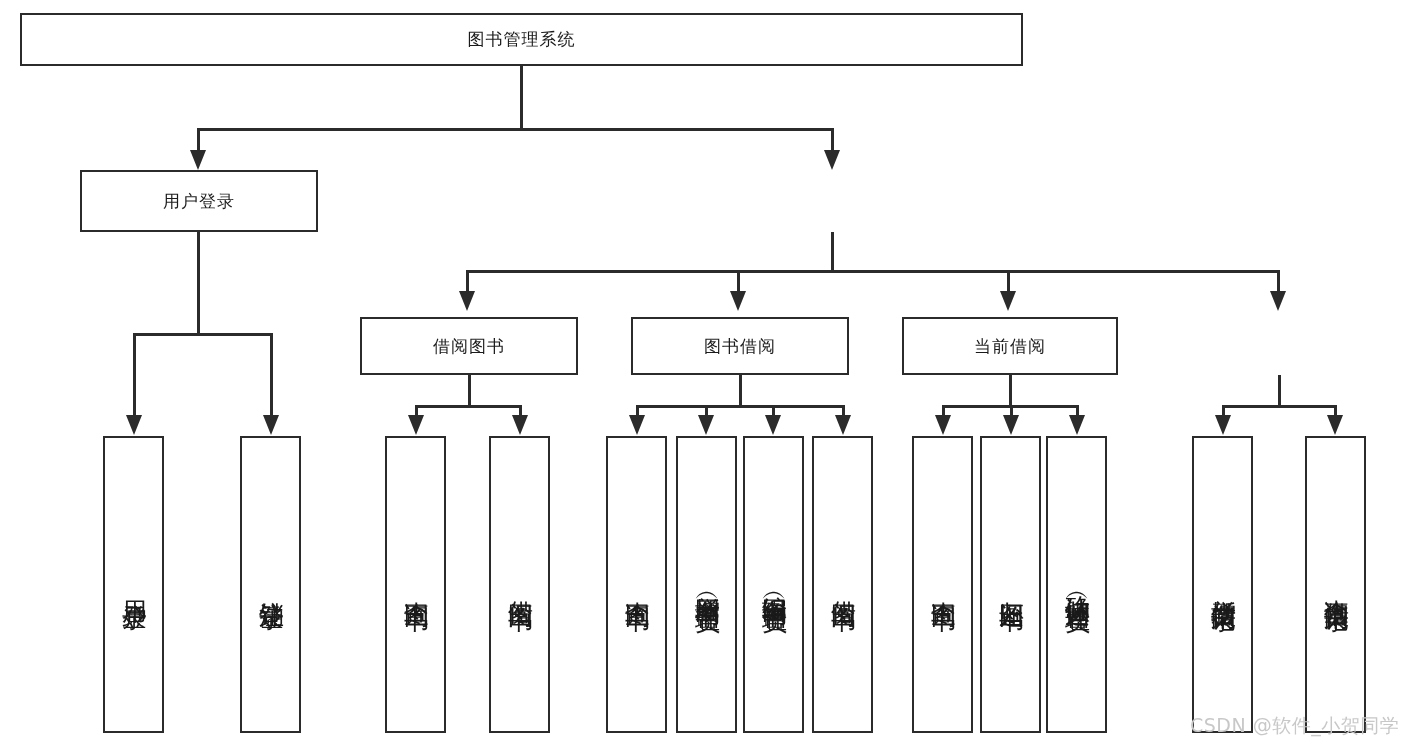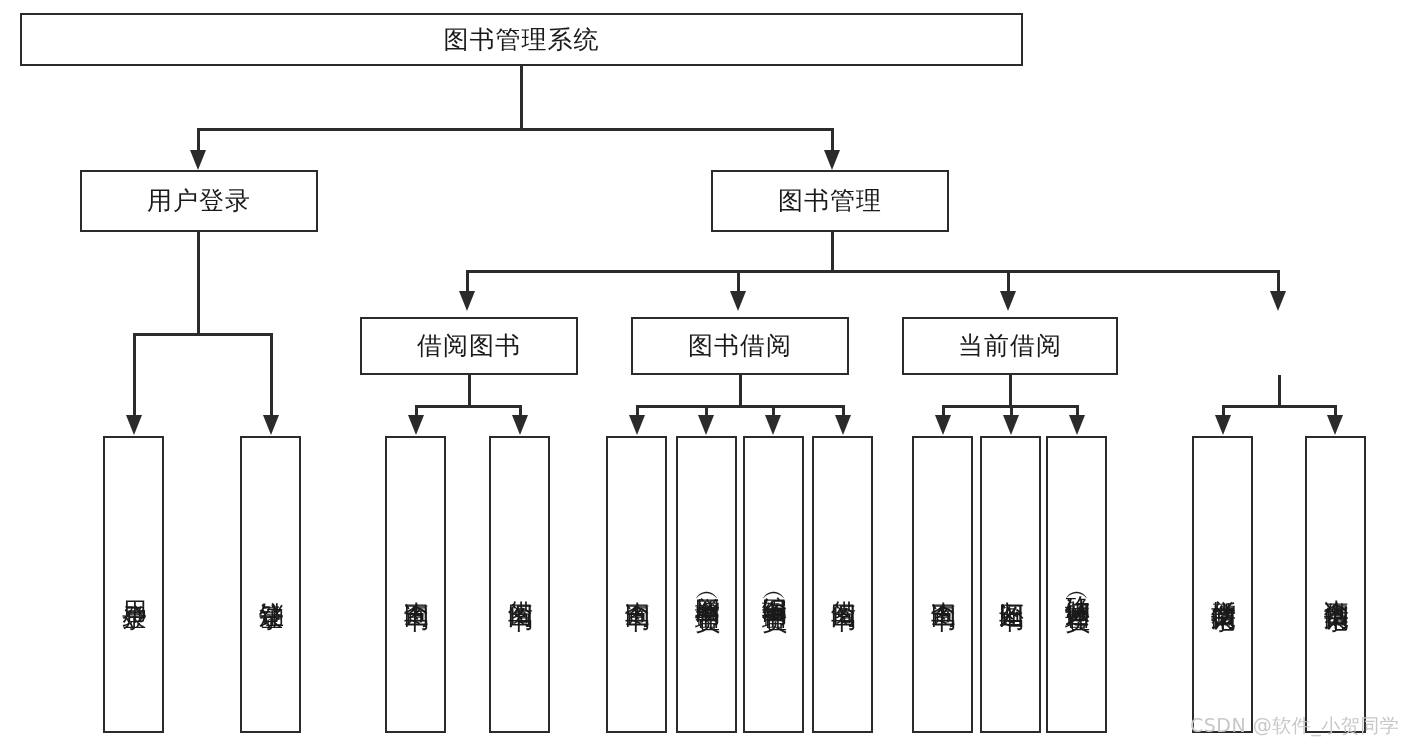--- a/index.html
+++ b/index.html
@@ -21,21 +21,21 @@
     position: absolute;
     box-sizing: border-box;
     border: 2.5px solid #2b2b2b;
     background: #ffffff;
     display: flex;
     align-items: center;
     justify-content: center;
     color: #1a1a1a;
   }
   .node.h {
-    font-size: 25px;
+    font-size: 17px;
     letter-spacing: 1px;
     line-height: 1.1;
     white-space: nowrap;
   }
   .node.v {
     writing-mode: vertical-rl;
     text-orientation: upright;
     font-size: 25px;
     line-height: 1.15;
     letter-spacing: 2px;
@@ -91,23 +91,20 @@
 
   <div class="vline" style="left:197px; top:128px; height:24px;"></div>
   <div class="arrow" style="left:190px; top:150px;"></div>
 
   <div class="vline" style="left:831px; top:128px; height:24px;"></div>
   <div class="arrow" style="left:824px; top:150px;"></div>
 
   <div class="node h" style="left:80px; top:170px; width:238px; height:62px;">
     <span>用户登录</span>
   </div>
-  <div class="node h" style="left:711px; top:170px; width:238px; height:62px;">
-    <span>图书管理</span>
-  </div>
 
   <div class="vline" style="left:197px; top:232px; height:103px;"></div>
   <div class="hline" style="left:133px; top:333px; width:139px;"></div>
   <div class="vline" style="left:133px; top:333px; height:84px;"></div>
   <div class="arrow" style="left:126px; top:415px;"></div>
   <div class="vline" style="left:270px; top:333px; height:84px;"></div>
   <div class="arrow" style="left:263px; top:415px;"></div>
 
   <div class="vline" style="left:831px; top:232px; height:40px;"></div>
   <div class="hline" style="left:466px; top:270px; width:814px;"></div>

